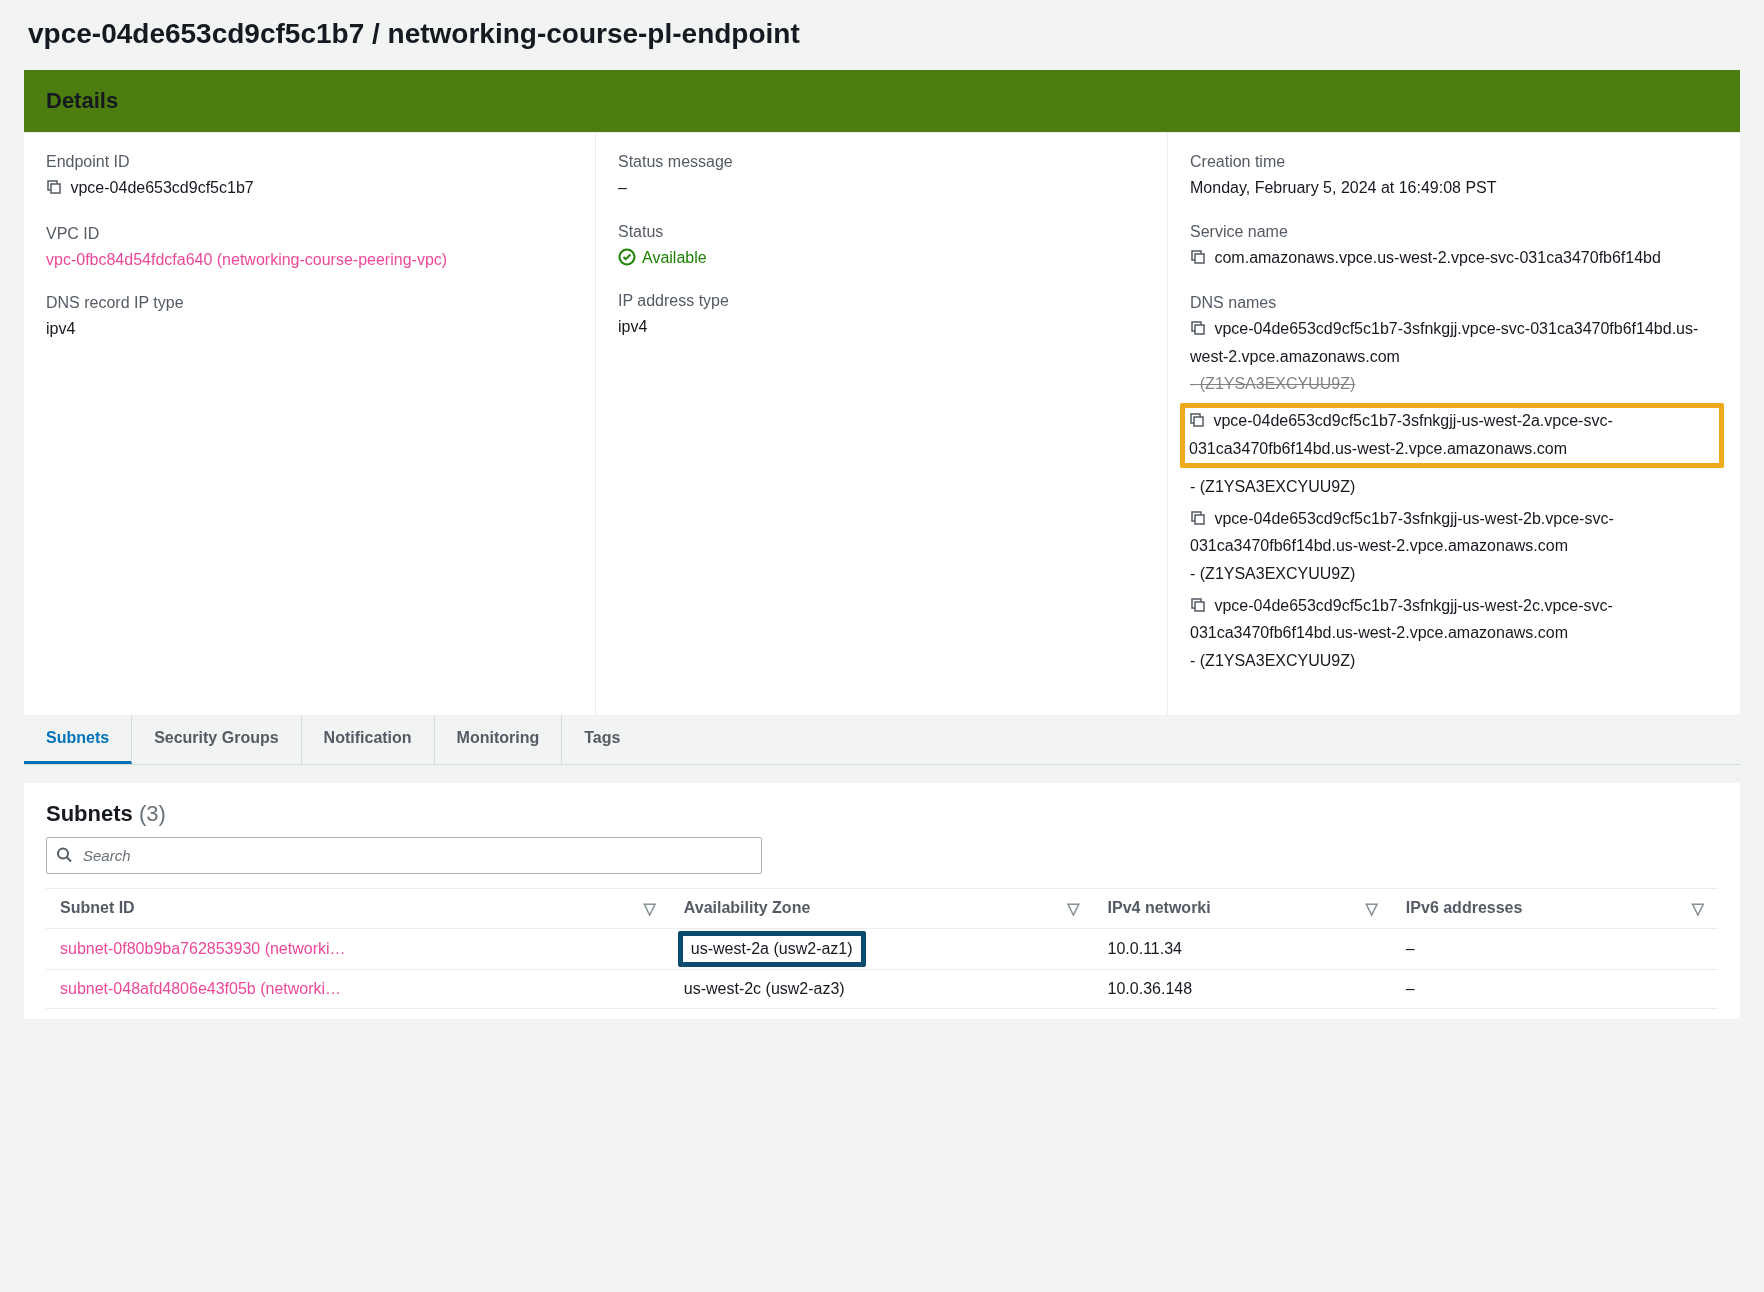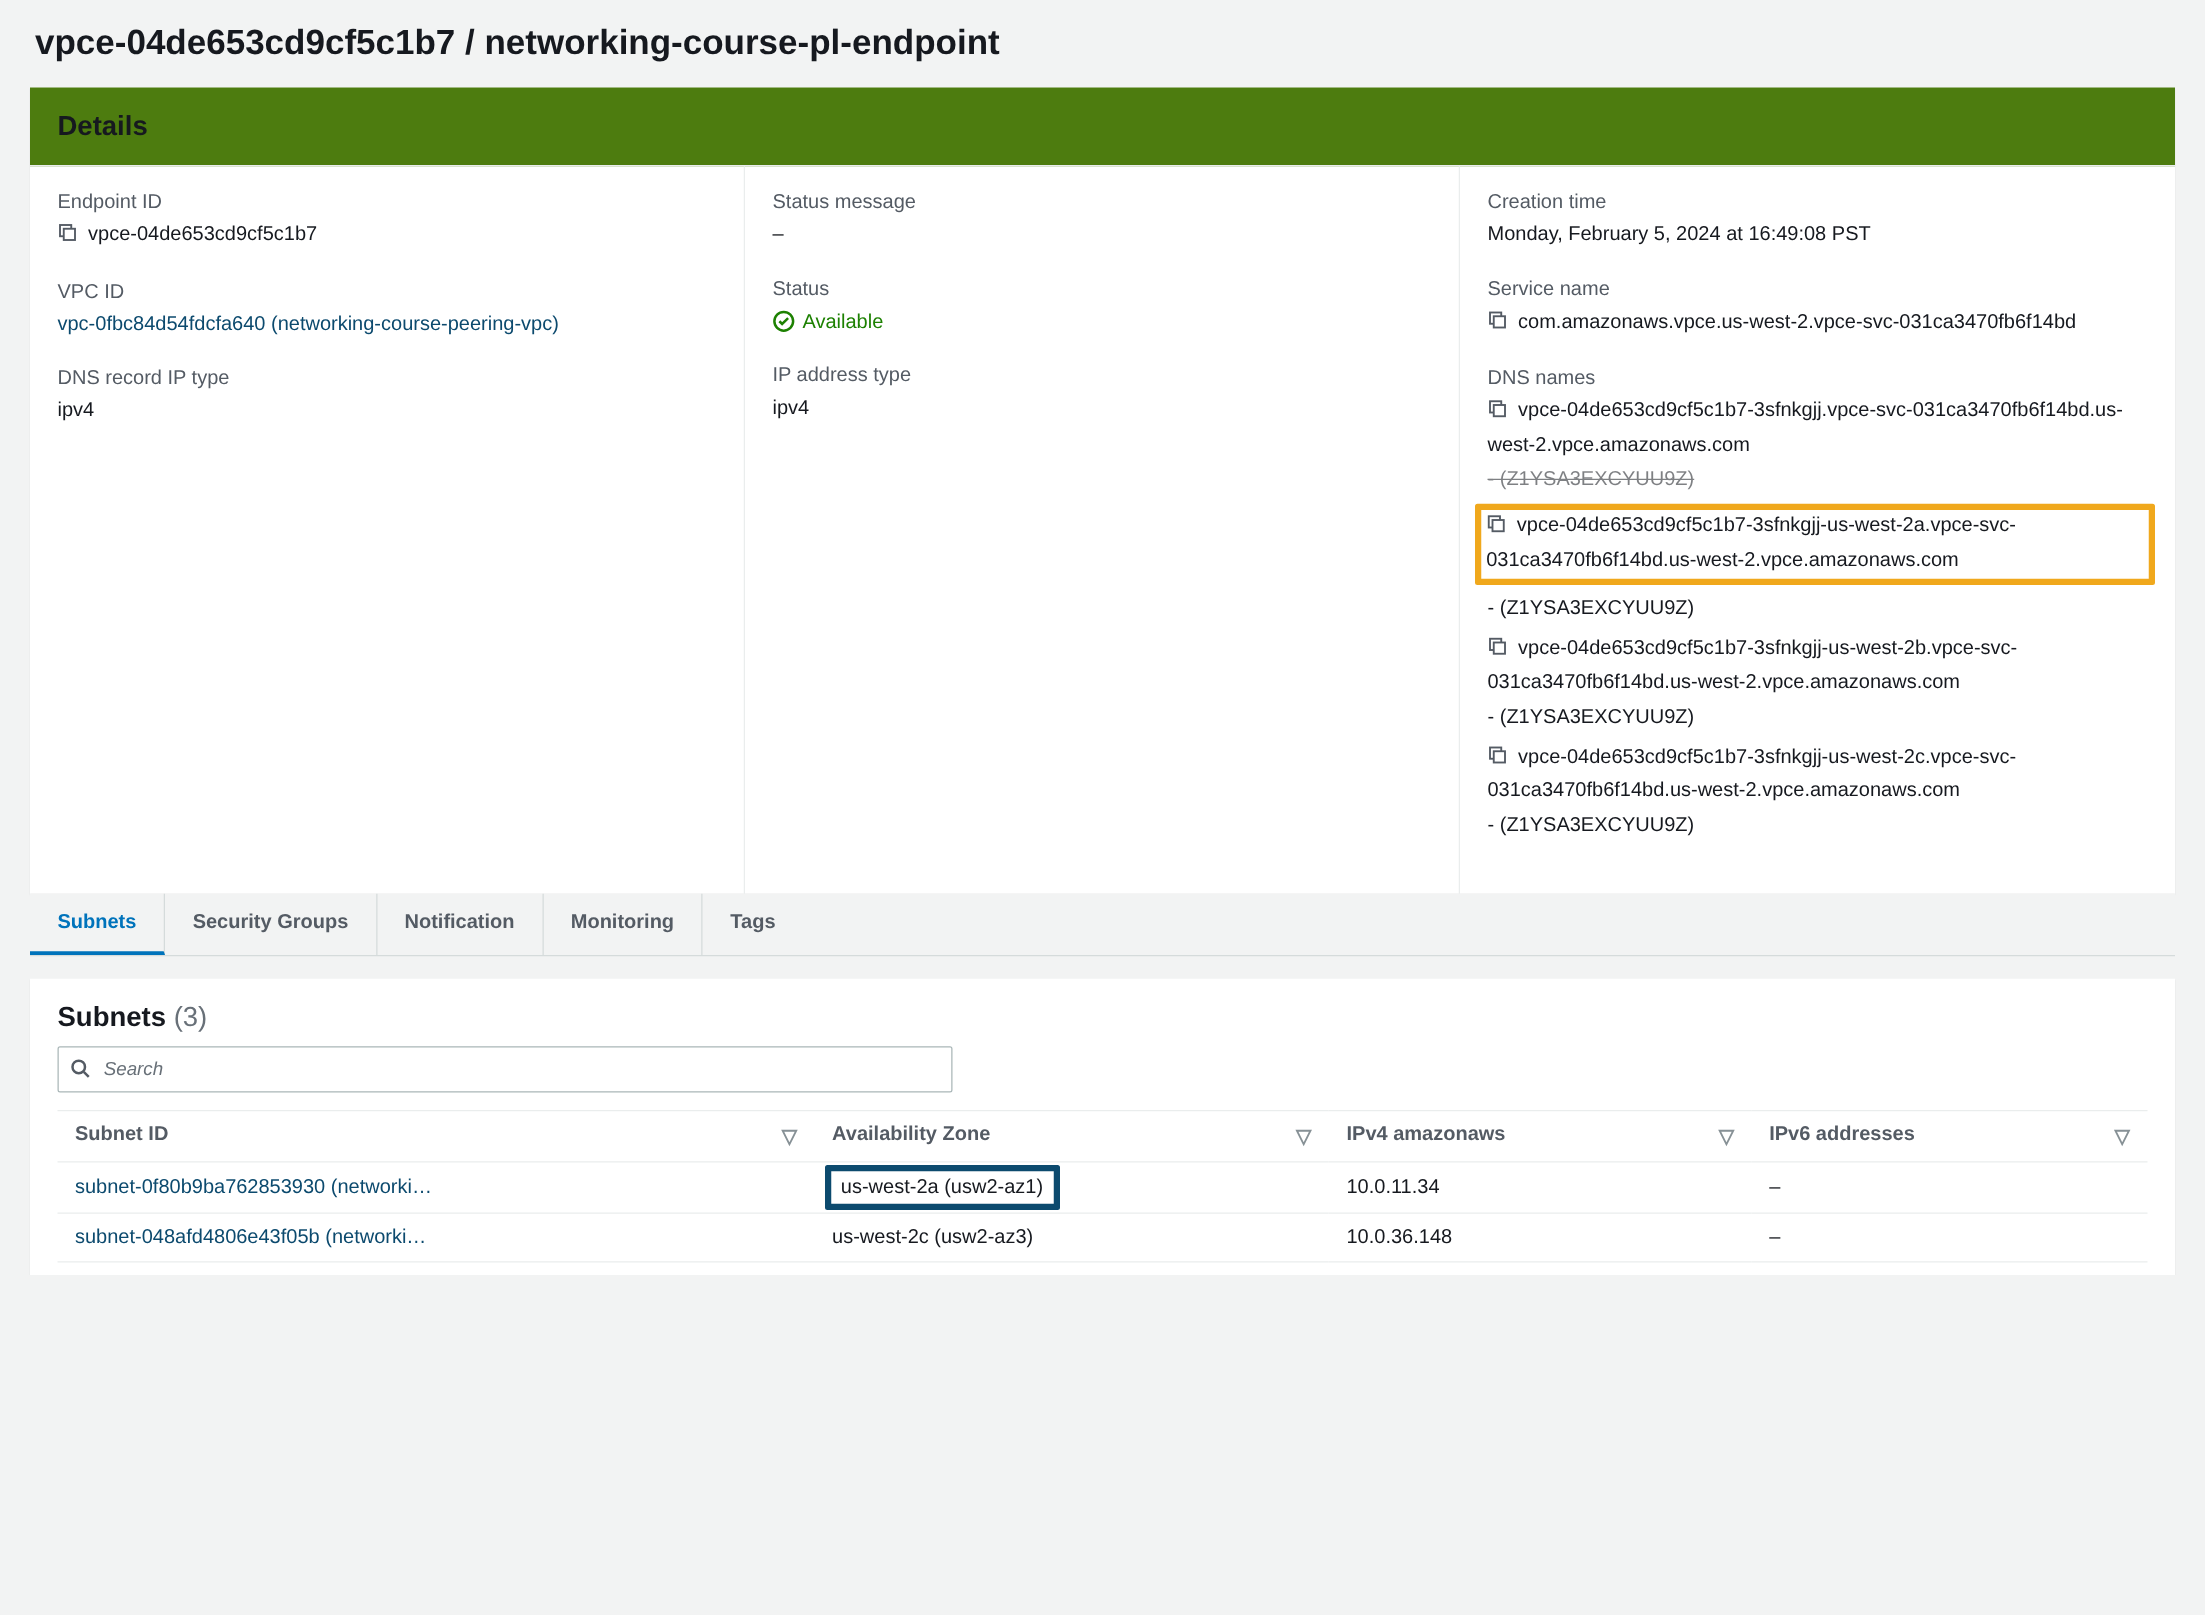--- a/index.html
+++ b/index.html
@@ -43,21 +43,21 @@
     font-size: 16px;
     color: #545b64;
     margin-bottom: 4px;
   }
   .field-value {
     font-size: 16px;
     color: #16191f;
     line-height: 1.6;
   }
   .field-value a, .link {
-    color: #0c4a6e;
+    color: #ec4899;
     text-decoration: none;
   }
   .copy-icon {
     display: inline-block;
     vertical-align: -2px;
     margin-right: 4px;
   }
   .status-available {
     color: #1d8102;
     display: inline-flex;
@@ -282,21 +282,21 @@
           <line x1="11" y1="11" x2="15" y2="15"></line>
         </svg>
     </span>
     <input class="search-input" placeholder="Search" style="">
   </div>
   <table class="data-table">
     <thead>
         <tr id="subnets-head">
           <th><span>Subnet ID</span><span class="sort-icon">▽</span></th>
           <th><span>Availability Zone</span><span class="sort-icon">▽</span></th>
-          <th><span>IPv4 amazonaws</span><span class="sort-icon">▽</span></th>
+          <th><span>IPv4 networki</span><span class="sort-icon">▽</span></th>
           <th><span>IPv6 addresses</span><span class="sort-icon">▽</span></th>
         </tr>
       </thead>
     <tbody id="subnets-body">
         <tr>
           <td><a href="#" class="link">subnet-0f80b9ba762853930 (networki…</a></td>
           <td style="padding: 2px 8px;"><span class="az-highlight">us-west-2a (usw2-az1)</span></td>
           <td>10.0.11.34</td>
           <td>–</td>
         </tr>

